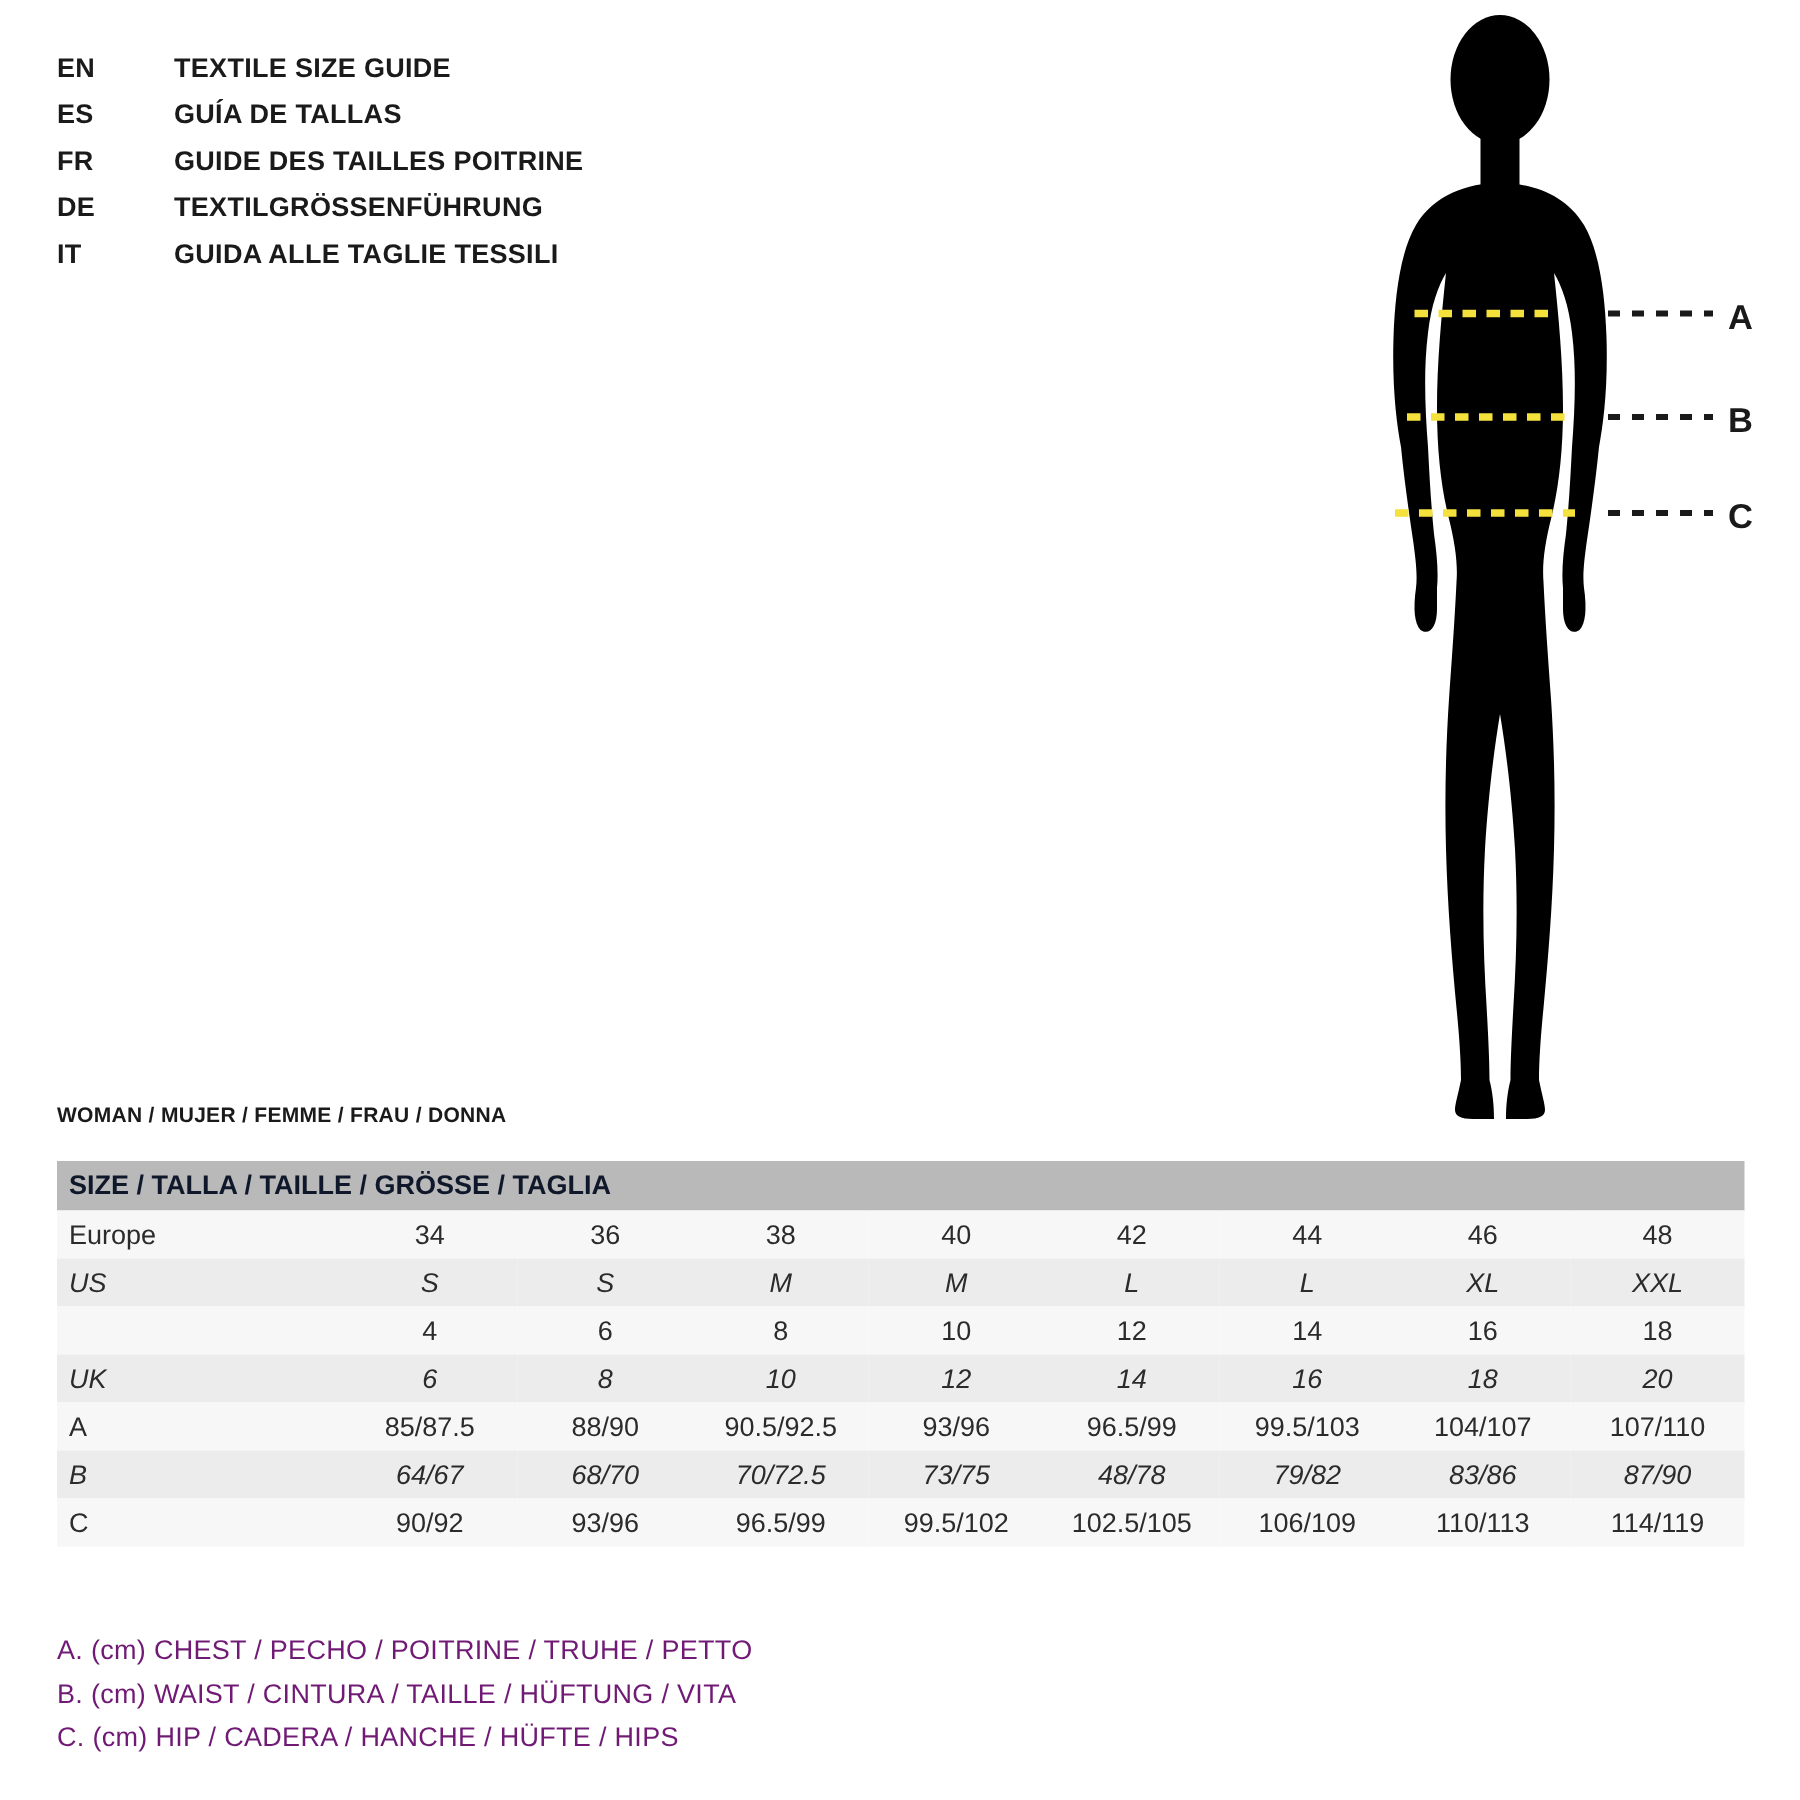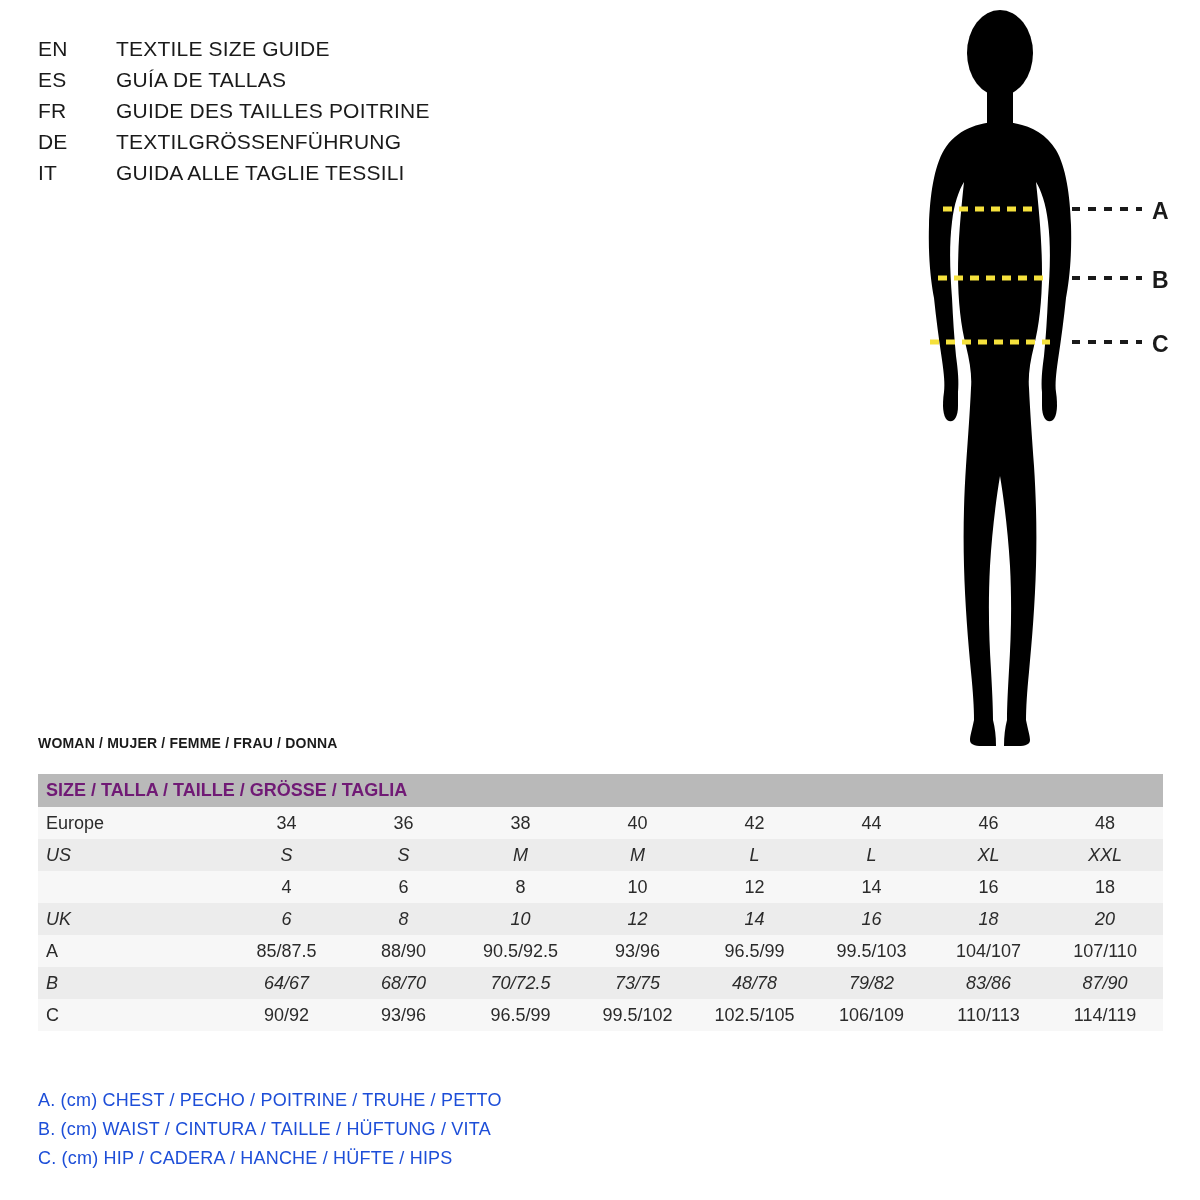--- a/index.html
+++ b/index.html
@@ -18,24 +18,24 @@
 
   
   #lang-list {
     position: absolute;
     top: 30px;
     left: 38px;
     width: 760px;
   }
   .lang-row {
     display: flex;
-    align-items: flex-end;
+    align-items: center;
     height: 31px;
-    font-size: 21px;
-    font-weight: normal;
+    font-size: 18px;
+    font-weight: bold;
     letter-spacing: 0.2px;
   }
   .lang-code {
     width: 78px;
     flex: none;
   }
   .lang-title {
     flex: 1;
   }
 
@@ -83,21 +83,21 @@
     padding: 0;
     height: 32px;
     text-align: center;
     color: #2b2b2b;
   }
   th.size-header {
     text-align: left;
     padding-left: 8px;
     font-weight: bold;
     font-size: 18px;
-    color: #701a75;
+    color: #0f172a;
     background: #b9b9b9;
     height: 33px;
   }
   td.rowlabel {
     text-align: left;
     padding-left: 8px;
     margin-top: 32px;
   }
   tr.shade-a td { background: #ececec; font-style: italic; }
   tr.shade-b td { background: #f7f7f7; }
@@ -106,21 +106,21 @@
   #footnotes {
     position: absolute;
     top: 1090px;
     left: 38px;
     width: 900px;
   }
   .footnote {
     font-size: 18px;
     height: 29px;
     letter-spacing: 0.2px;
-    color: #1d4ed8;
+    color: #701a75;
   }
 </style>
 </head>
 <body>
 
 <div id="lang-list">
   <div class="lang-row">
     <span class="lang-code">EN</span>
     <span class="lang-title">TEXTILE SIZE GUIDE</span>
   </div>

